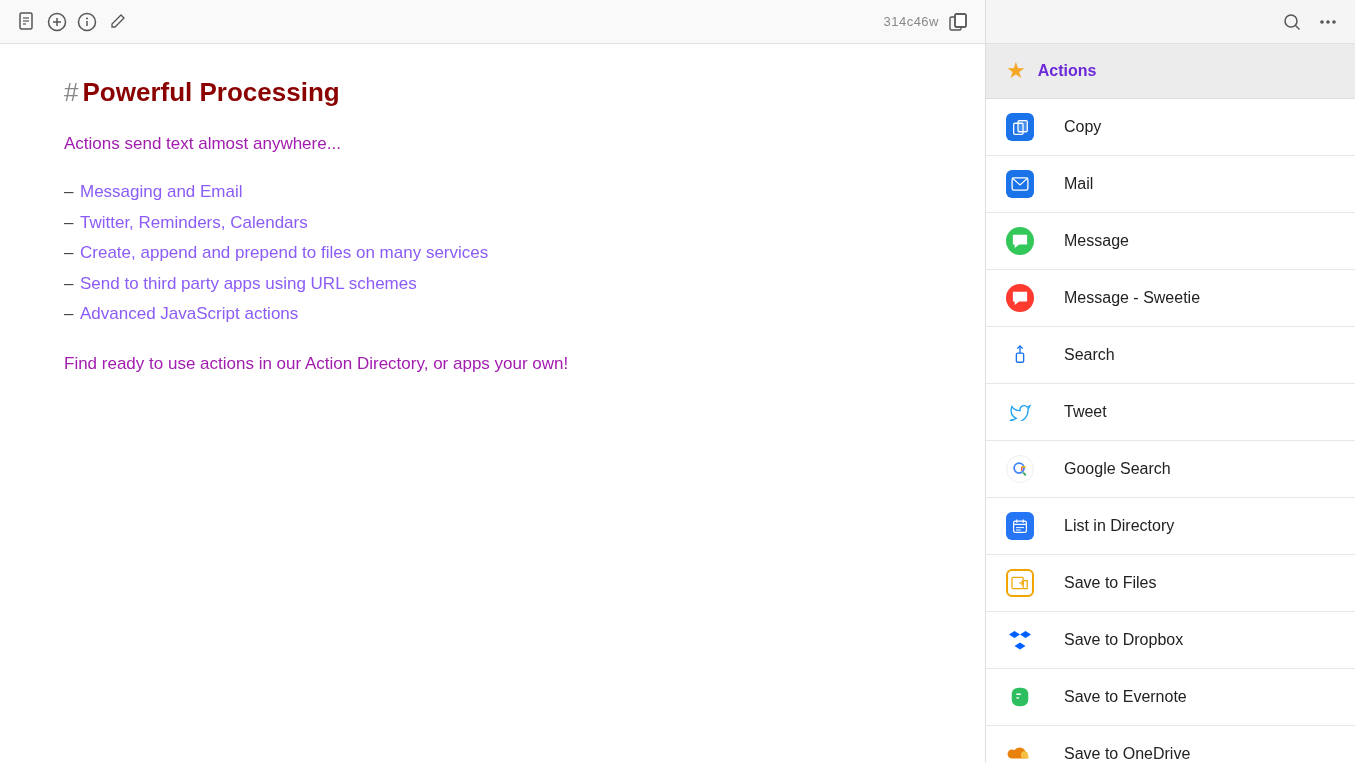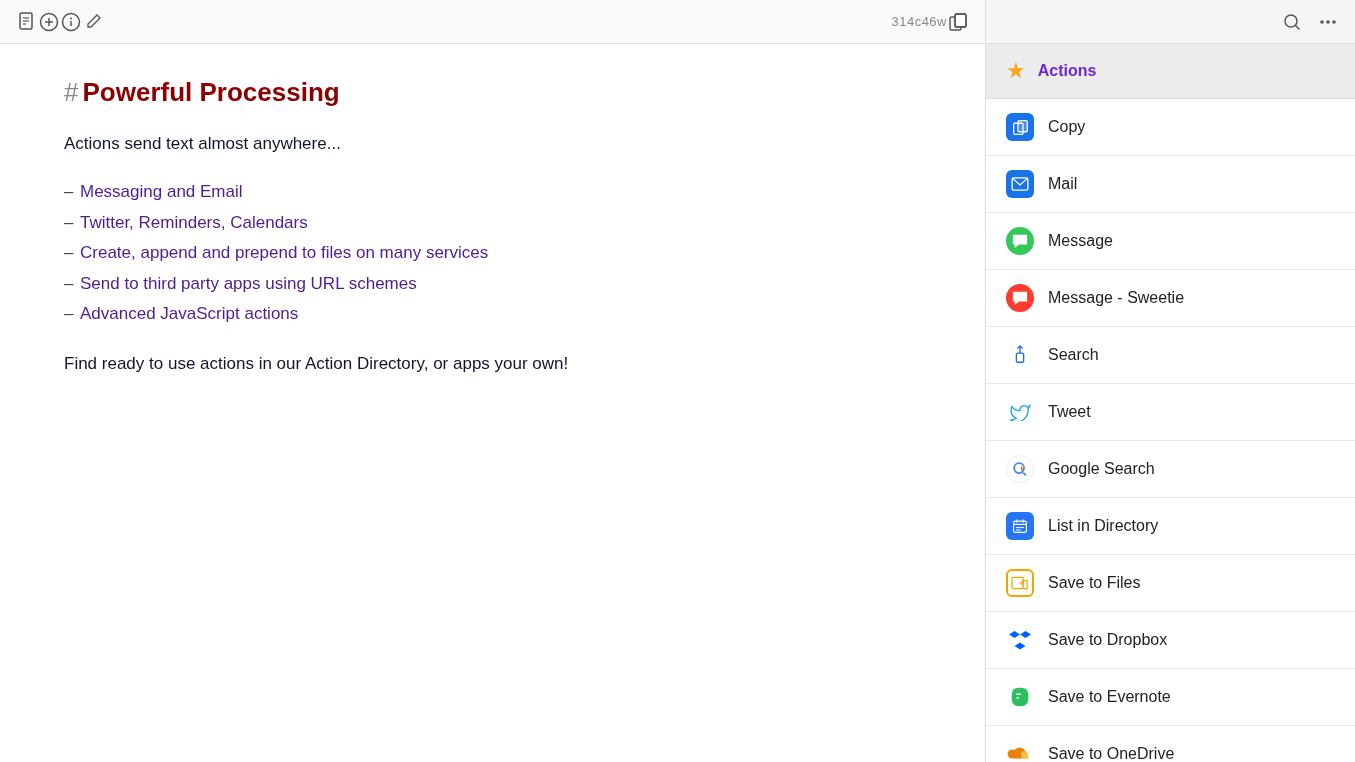--- a/index.html
+++ b/index.html
@@ -20,21 +20,21 @@
       display: flex;
       flex-direction: column;
       height: 762px;
     }
 
     .toolbar {
       display: flex;
       align-items: center;
       padding: 8px 16px;
       border-bottom: 1px solid #e0e0e0;
-      gap: 0;
+      gap: 8px;
       background: #f9f9f9;
       height: 44px;
     }
 
     .toolbar-icon {
       width: 22px;
       height: 22px;
       display: flex;
       align-items: center;
       justify-content: center;
@@ -78,34 +78,34 @@
     }
 
     .doc-heading .hash {
       color: #888;
       font-weight: normal;
       margin-right: 4px;
     }
 
     .doc-para {
       font-size: 17px;
-      color: #0f172a;
+      color: #a21caf;
       margin-bottom: 20px;
       line-height: 1.6;
     }
 
     .doc-list {
       margin-bottom: 20px;
       padding-left: 0;
       list-style: none;
     }
 
     .doc-list li {
       font-size: 17px;
-      color: #4c1d95;
+      color: #8b5cf6;
       line-height: 1.8;
       position: relative;
       padding-left: 16px;
     }
 
     .doc-list li::before {
       content: '–';
       position: absolute;
       left: 0;
       color: #444;
@@ -159,21 +159,21 @@
 
     .actions-section-label {
       font-size: 16px;
       font-weight: 600;
       color: #6d28d9;
     }
 
     .action-item {
       display: flex;
       align-items: center;
-      gap: 14px;
+      gap: 30px;
       padding: 14px 20px;
       border-bottom: 1px solid #e8e8e8;
       background: #fff;
       cursor: pointer;
     }
 
     .action-label {
       font-size: 16px;
       color: #222;
     }

